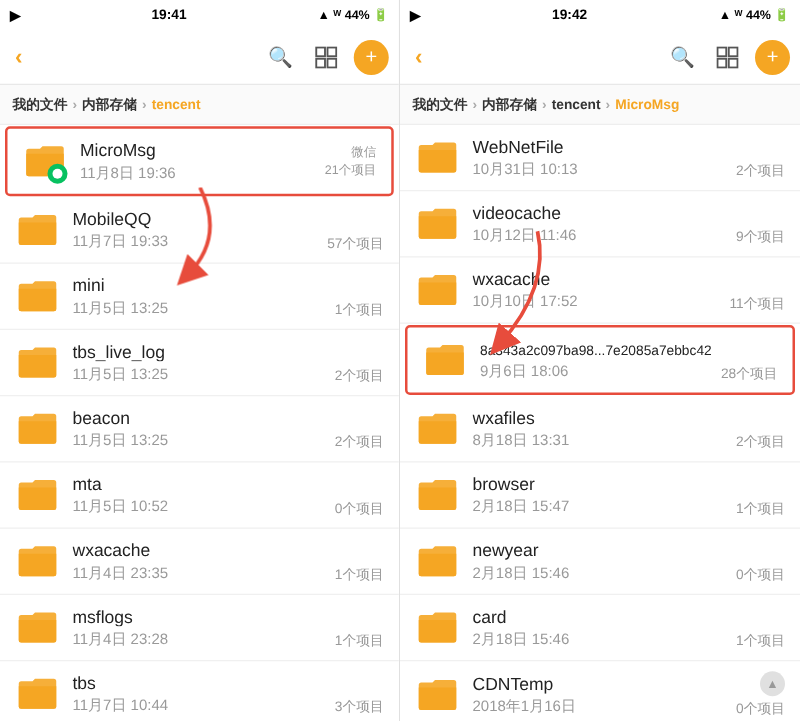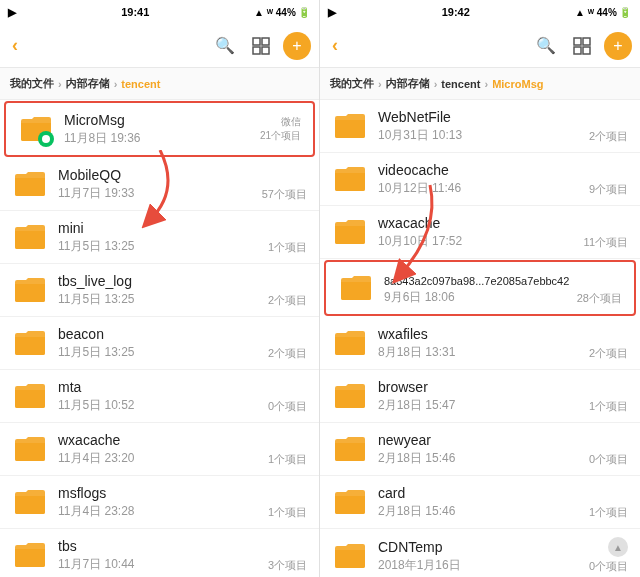--- a/index.html
+++ b/index.html
@@ -312,21 +312,21 @@
 
     <div class="file-item">
       <div class="folder-icon">
         <svg viewBox="0 0 36 36" width="36" height="36">
           <path d="M3 10 Q3 8 5 8 L14 8 L16 6 L31 6 Q33 6 33 8 L33 28 Q33 30 31 30 L5 30 Q3 30 3 28 Z" fill="#f5a623" opacity="0.9"></path>
           <path d="M3 12 L33 12 L33 28 Q33 30 31 30 L5 30 Q3 30 3 28 Z" fill="#f5a623"></path>
         </svg>
       </div>
       <div class="file-info">
         <div class="file-name">wxacache</div>
-        <div class="file-date">11月4日 23:20</div>
+        <div class="file-date">11月4日 23:35</div>
       </div>
       <div class="file-meta">1个项目</div>
     </div>
 
     <div class="file-item">
       <div class="folder-icon">
         <svg viewBox="0 0 36 36" width="36" height="36">
           <path d="M3 10 Q3 8 5 8 L14 8 L16 6 L31 6 Q33 6 33 8 L33 28 Q33 30 31 30 L5 30 Q3 30 3 28 Z" fill="#f5a623" opacity="0.9"></path>
           <path d="M3 12 L33 12 L33 28 Q33 30 31 30 L5 30 Q3 30 3 28 Z" fill="#f5a623"></path>
         </svg>

